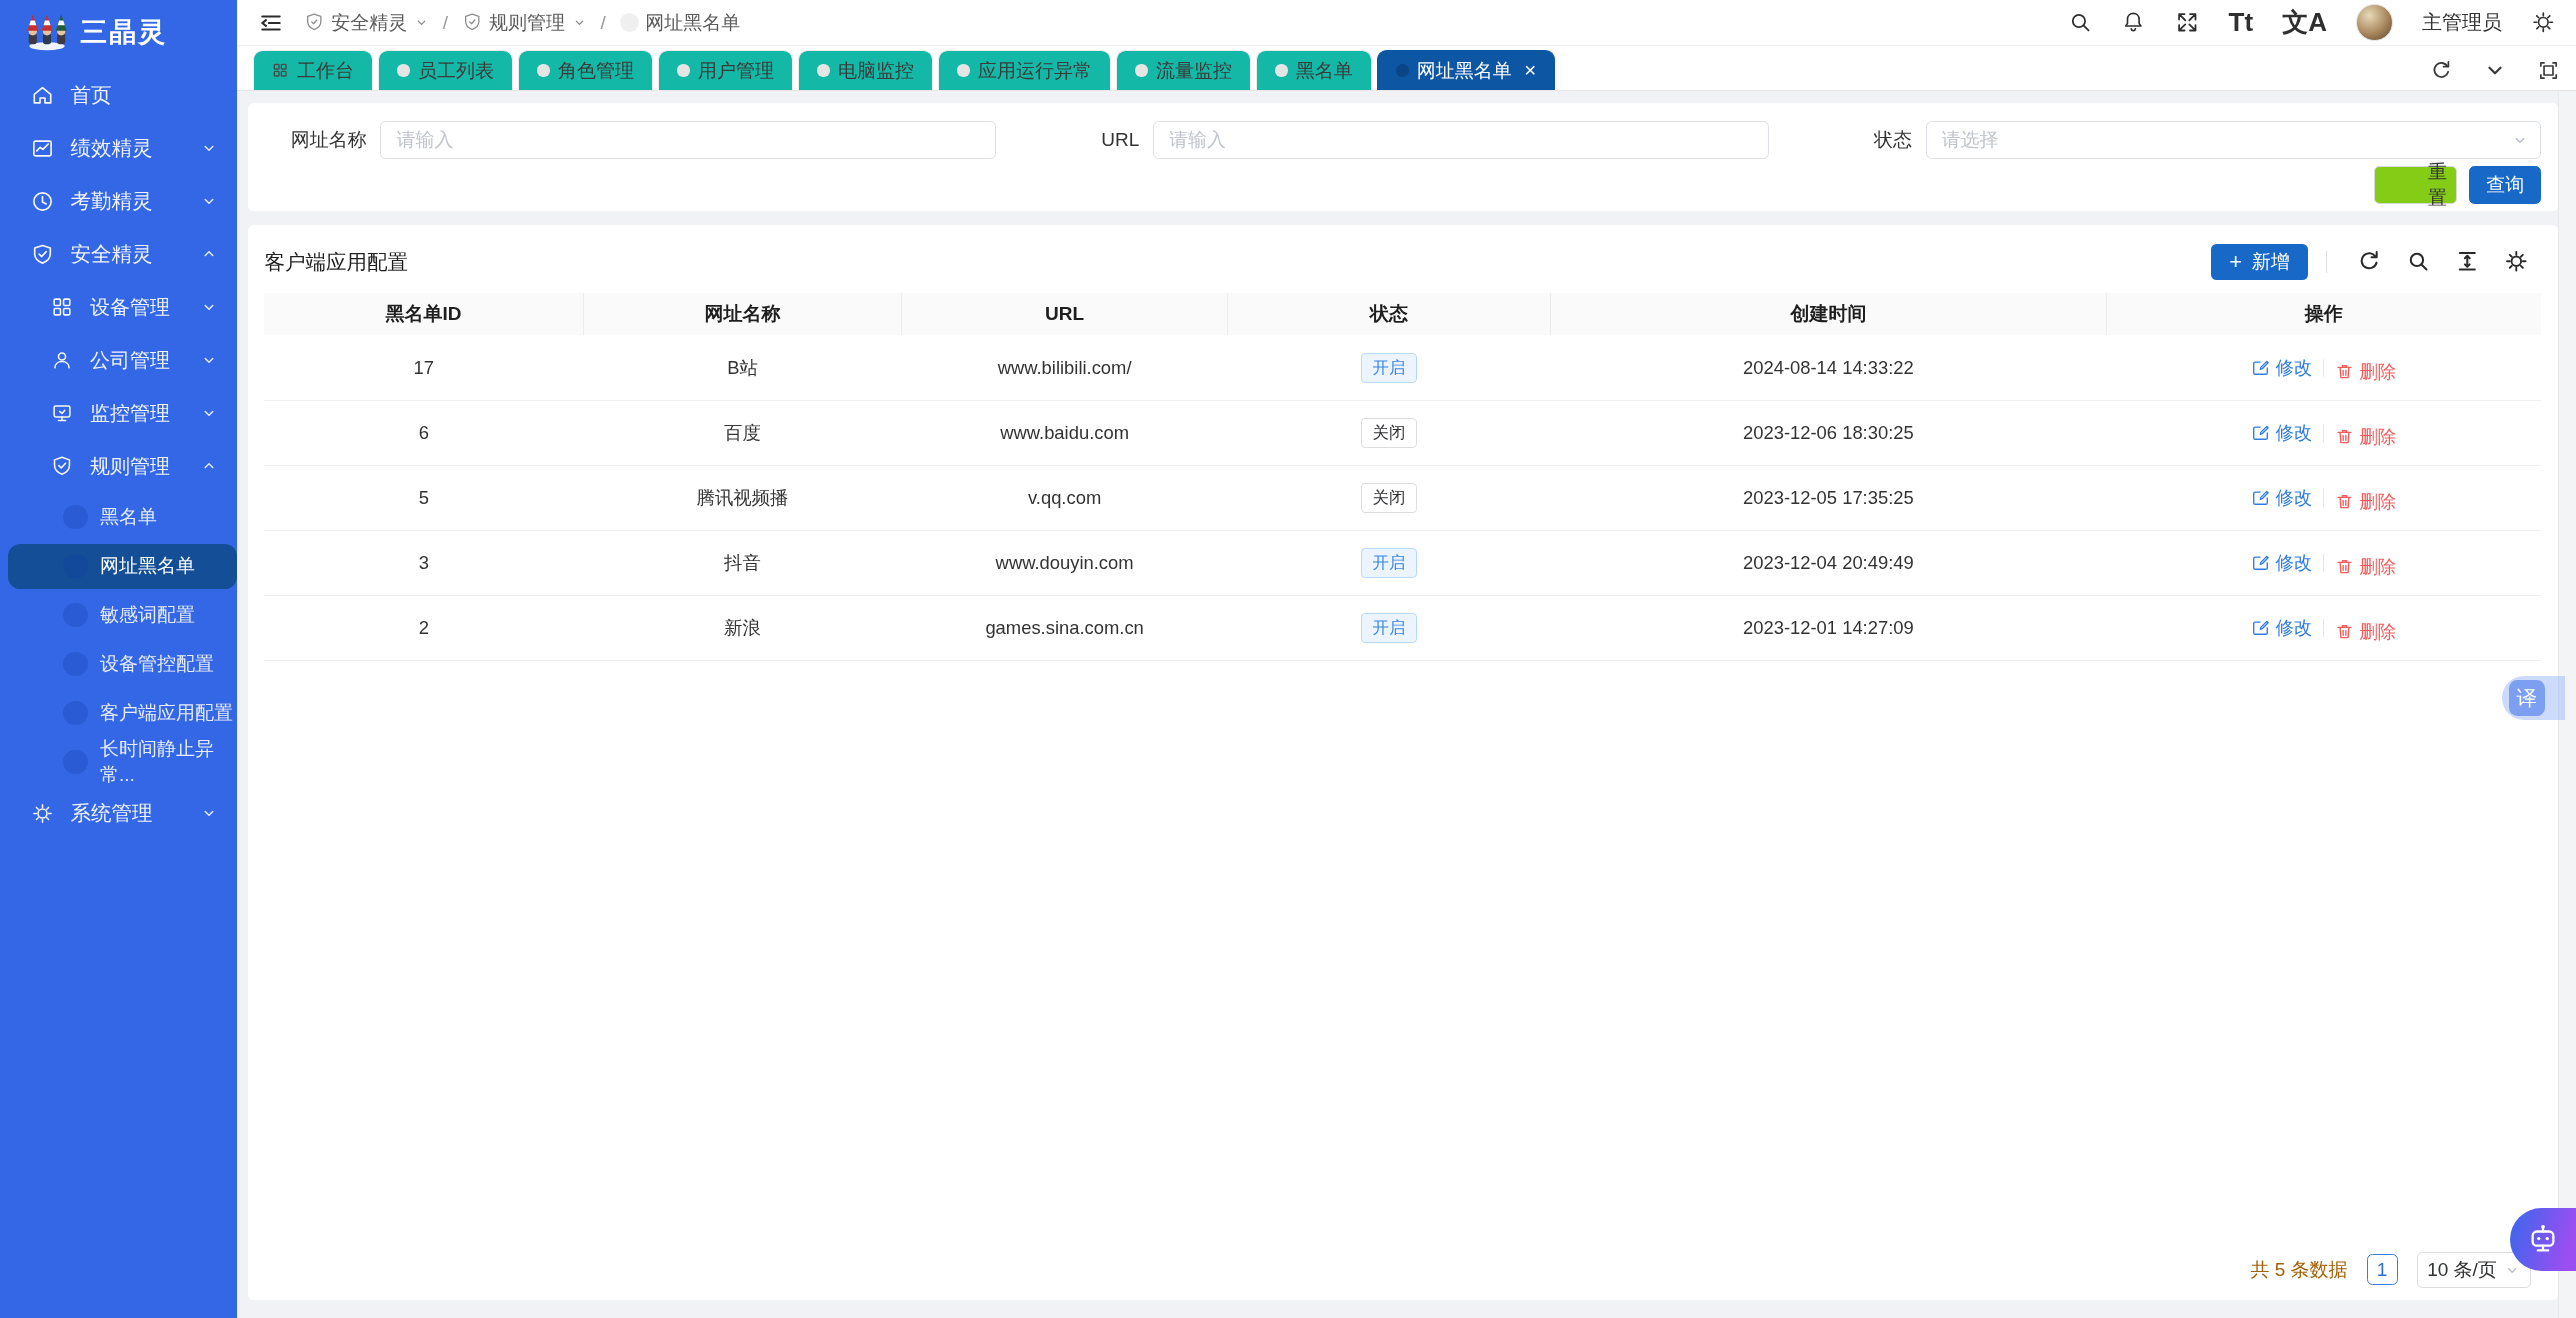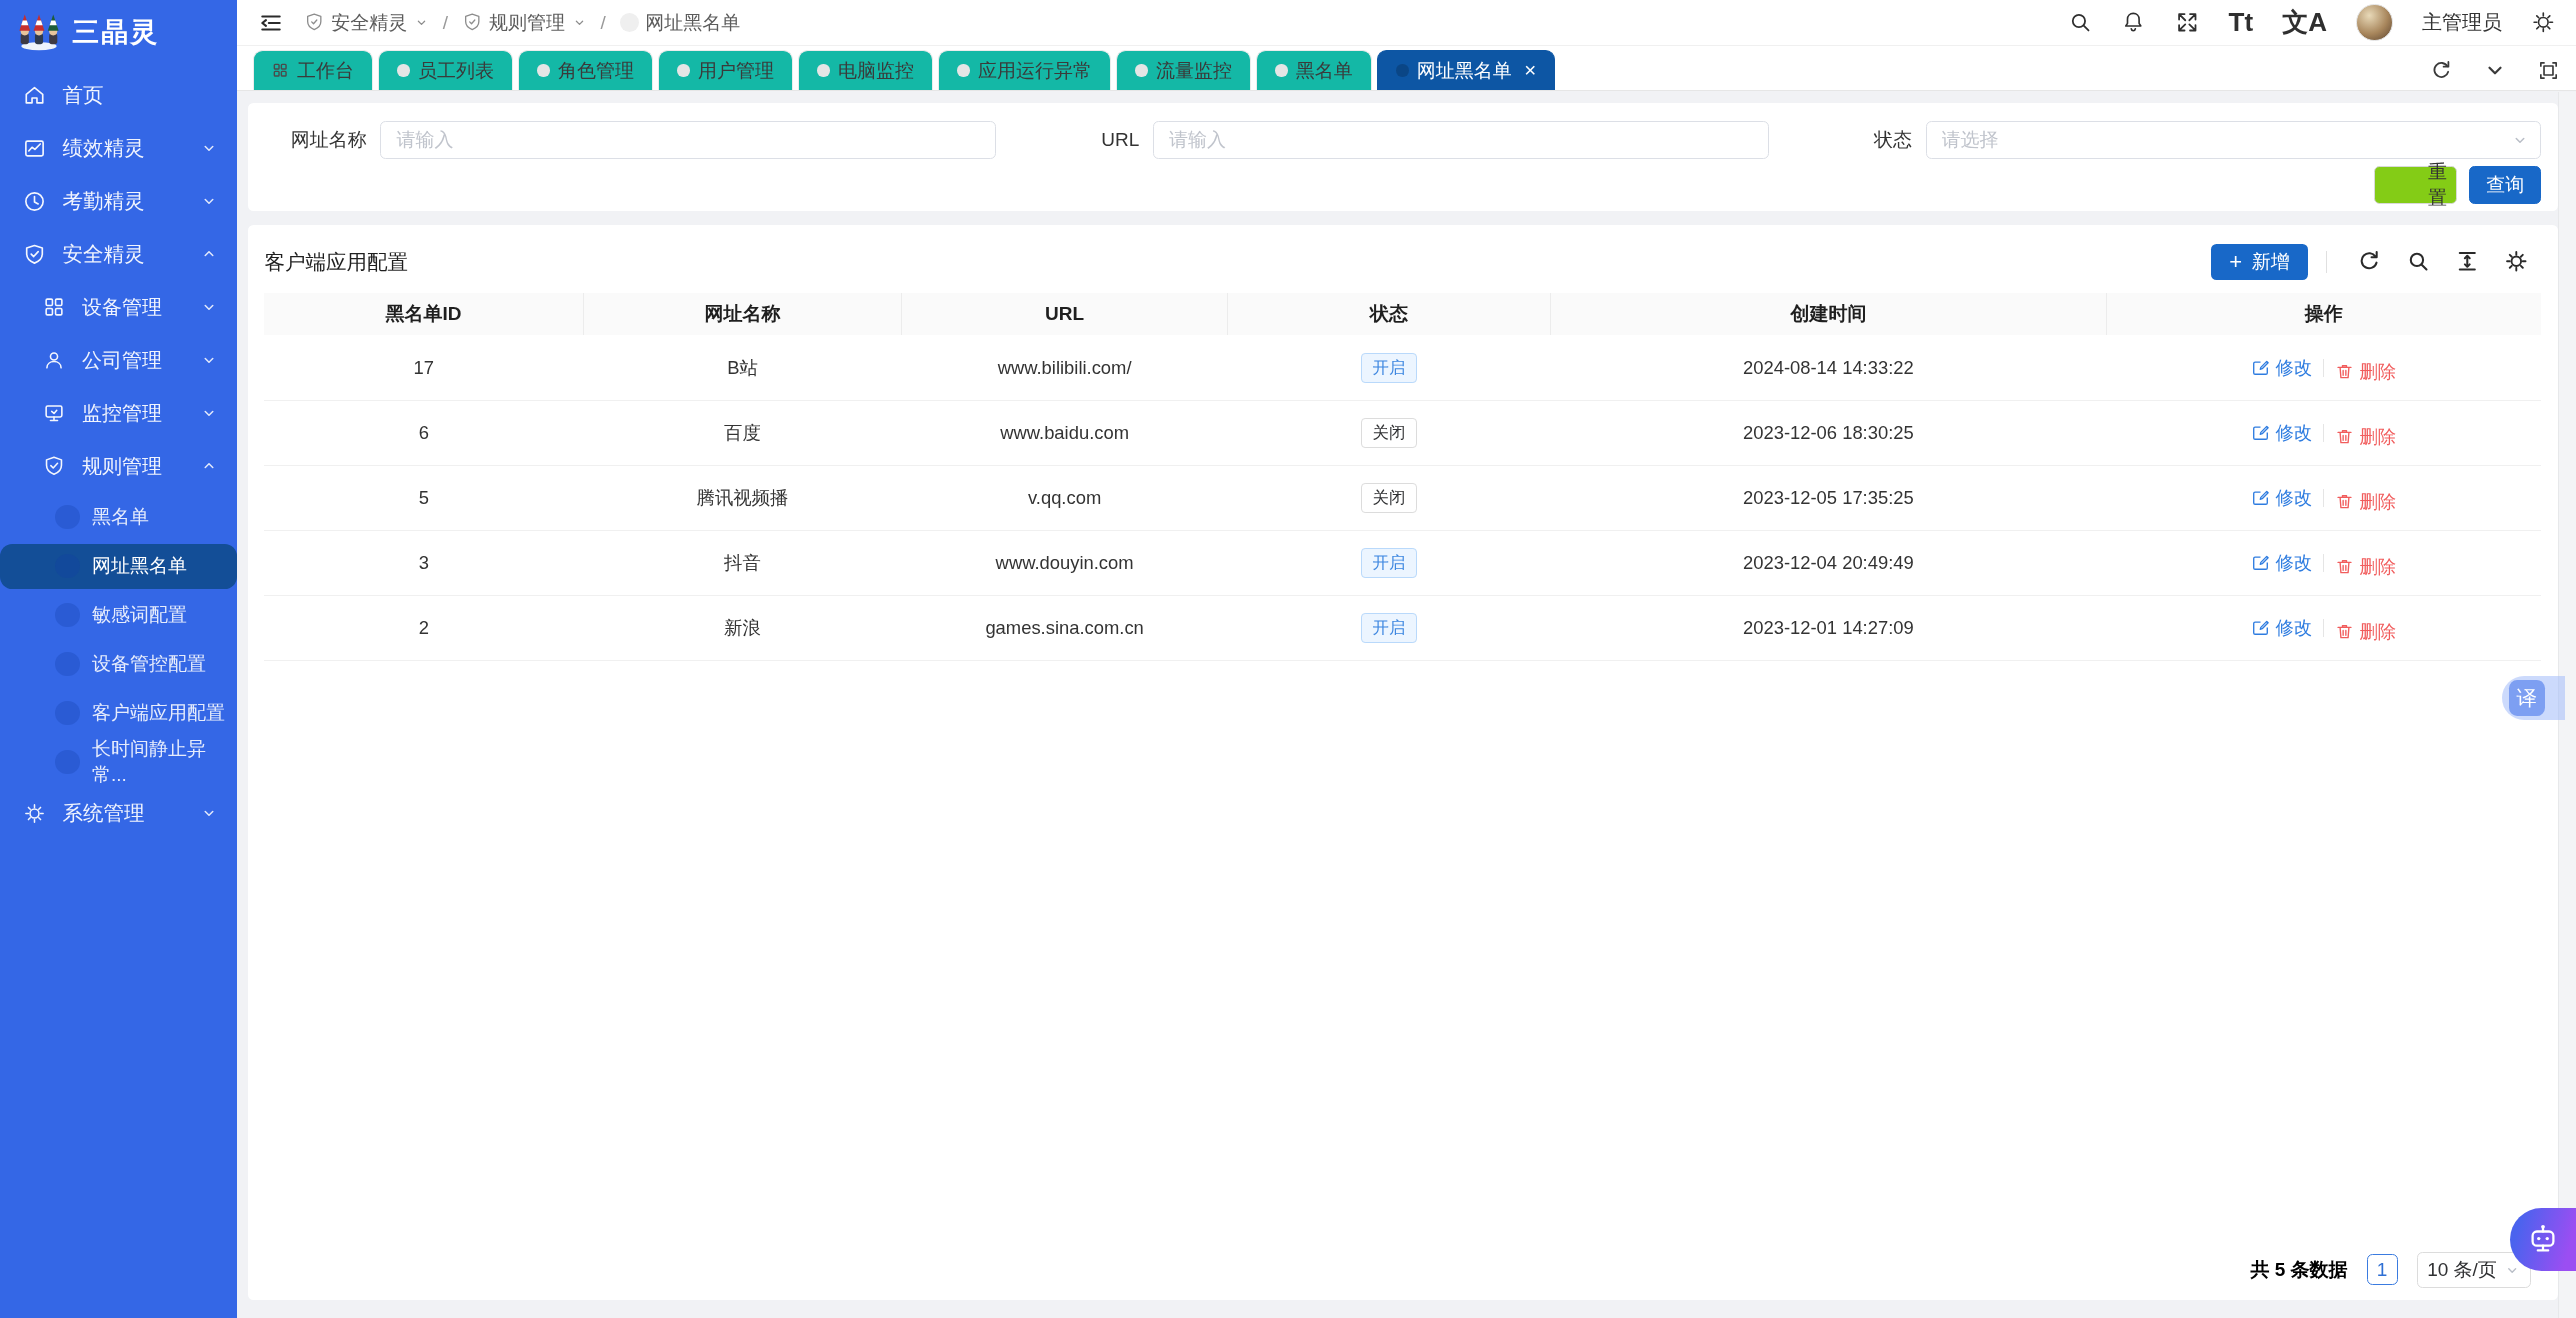--- a/index.html
+++ b/index.html
@@ -9,21 +9,21 @@
     font-size: 19px;
     color: #303133;
     background: #f1f2f5;
     position: relative;
   }
   svg { display:block; }
 
   
   .sidebar {
     position:absolute; left:0; top:0; bottom:0; width:237px;
-    background:#3467e6; color:#fff; z-index:5;
+    background:#3467e6; color:#fff; z-index:5;padding-left:8px;
   }
   .logo-row { display:flex; align-items:center; gap:12.3px; height:63px; padding:0 0 0 18px; }
   .logo-text { font-size:27px; font-weight:bold; letter-spacing:2px; }
   .menu { padding-top:5.5px; }
   .menu-item { position:relative; display:flex; align-items:center; height:53px; cursor:pointer; color:rgba(255,255,255,.93); }
   .menu-item .mi-icon { width:27px; display:flex; justify-content:center; margin-right:15px; opacity:.95; }
   .menu-item .mi-label { font-size:20.5px; }
   .lvl1 { padding-left:20.5px; }
   .lvl2 { padding-left:40px; }
   .lvl2 .mi-label { font-size:20px; }
@@ -116,21 +116,21 @@
   .badge.open { background:#ecf5ff; border:0.7px solid #b9d9fb; color:#3c86e0; }
   .badge.closed { background:#fff; border:0.7px solid #dcdcdc; color:#303133; }
   .act { display:inline-flex; align-items:center; }
   .lnk { display:inline-flex; align-items:center; gap:5.5px; cursor:pointer; font-size:18.4px; text-decoration:none; }
   .lnk.edit { color:#2e7ce0; }
   .lnk.del { color:#f15c5c;margin-top:8px; }
   .vdiv { width:0.7px; height:18px; background:#e5e5e5; margin:0 11px; }
 
   .tbl-spacer { flex:1; }
   .pager { display:flex; align-items:center; justify-content:flex-end; gap:19px; padding:0 27px 12.3px; }
-  .total { color:#000000;font-weight:bold; }
+  .total { color:#a16207; }
   .page-box { min-width:31px; height:31px; border:1.4px solid #3a7be0; border-radius:5.5px; color:#2e6fd4;
     display:flex; align-items:center; justify-content:center; font-size:19px; cursor:pointer; }
   .size-select { height:36px; min-width:102px; border:0.7px solid #dcdcdc; border-radius:5.5px; background:#fff;
     display:flex; align-items:center; justify-content:center; gap:6.8px; padding:0 9.6px; cursor:pointer; color:#303133; }
   .size-select .chev { color:#b9bec7; }
 
   
   .scroll-strip { position:absolute; right:0; top:92px; bottom:0; width:18.4px; background:#f3f4f6; border-left:0.7px solid #e7e8ea; z-index:4; }
   .fab-translate {
     position:absolute; right:11px; top:676px; width:63px; height:44px; z-index:6;

